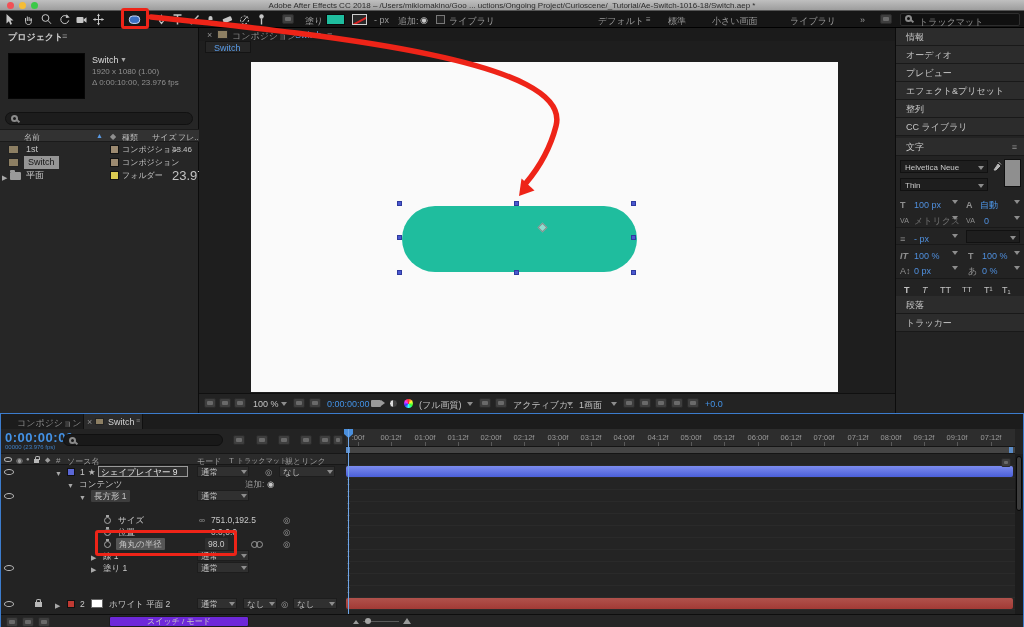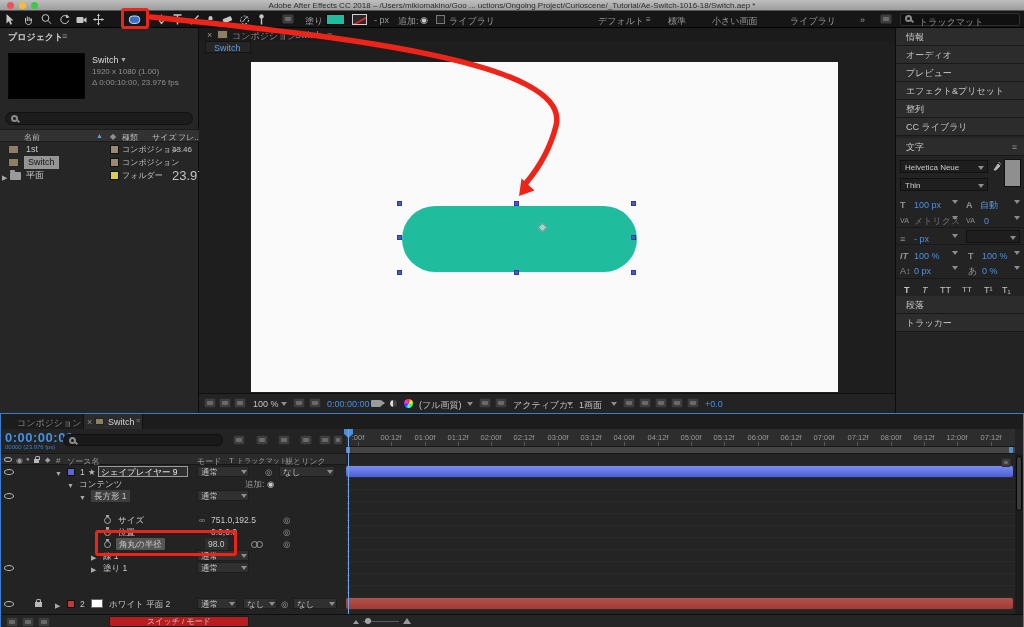--- a/index.html
+++ b/index.html
@@ -81,21 +81,21 @@
   .modebox{position:absolute;width:52px;height:11px;top:0;background:#303030;border:1px solid #1d1d1d;padding-left:3px;line-height:10px;color:#bdbdbd;white-space:nowrap}
   .tw{position:absolute;font-size:7px;color:#a8a8a8}
   .ruler{position:absolute;left:345px;top:15px;width:669px;height:18px;background:#2d2d2d;border-bottom:1px solid #151515;overflow:hidden}
   .rl{position:absolute;top:4px;font-size:7.5px;color:#9a9a9a;transform:translateX(-50%);white-space:nowrap}
   .ticks{position:absolute;left:12px;right:0;bottom:0;height:4px;background:repeating-linear-gradient(90deg,#5a5a5a 0 1px,transparent 1px 33.3px)}
   .workarea{position:absolute;left:345px;top:33px;width:669px;height:7px;background:#454545;border-bottom:1px solid #151515}
   .tracks{position:absolute;left:345px;top:40px;width:669px;height:160px;background:repeating-linear-gradient(180deg,#242424 0 11px,#2a2a2a 11px 12px)}
   .layerbar{position:absolute;left:0;width:667px;height:11px;border-radius:2px}
   .imark{position:absolute;left:1px;width:4px;font-size:8px;color:#cfcfcf;font-family:"Liberation Serif",serif}
   .tl-bottom{position:absolute;left:0;top:200px;width:1022px;height:13px;background:#252525;border-top:1px solid #0e0e0e}
-  .smbtn{position:absolute;left:108px;top:1px;width:140px;height:11px;background:#b91c1c;border:1px solid #1c1c1c;border-radius:2px;text-align:center;line-height:10px;font-size:8px;color:#c6c6c6}
+  .smbtn{position:absolute;left:108px;top:1px;width:140px;height:11px;background:#6d28d9;border:1px solid #1c1c1c;border-radius:2px;text-align:center;line-height:10px;font-size:8px;color:#c6c6c6}
   .hl{position:absolute;border:3px solid #ee2418;border-radius:3px;z-index:50;pointer-events:none}
   #arrowsvg{position:absolute;left:0;top:0;z-index:60;pointer-events:none}
   .vscroll{position:absolute;left:1014px;top:40px;width:8px;height:160px;background:#1c1c1c}
   .vscroll .thumb{position:absolute;left:1px;top:2px;width:6px;height:55px;background:#3c3c3c;border-radius:3px}
 </style>
 </head>
 <body>
 
 <div id="app">
 
@@ -470,21 +470,21 @@
       <span class="rl" style="left:278px">04:00f</span>
       <span class="rl" style="left:312px">04:12f</span>
       <span class="rl" style="left:345px">05:00f</span>
       <span class="rl" style="left:378px">05:12f</span>
       <span class="rl" style="left:412px">06:00f</span>
       <span class="rl" style="left:445px">06:12f</span>
       <span class="rl" style="left:478px">07:00f</span>
       <span class="rl" style="left:512px">07:12f</span>
       <span class="rl" style="left:545px">08:00f</span>
       <span class="rl" style="left:578px">09:12f</span>
-      <span class="rl" style="left:611px">12:00f</span>
+      <span class="rl" style="left:611px">09:10f</span>
       <span class="rl" style="left:645px">07:12f</span>
 
       <div class="ticks"></div>
     </div>
     <div class="workarea">
       <span class="abs" style="left:0;top:0;width:4px;height:6px;background:#5b8cc8"></span>
       <span class="abs" style="right:2px;top:0;width:4px;height:6px;background:#5b8cc8"></span>
     </div>
 
     <div class="tracks">

